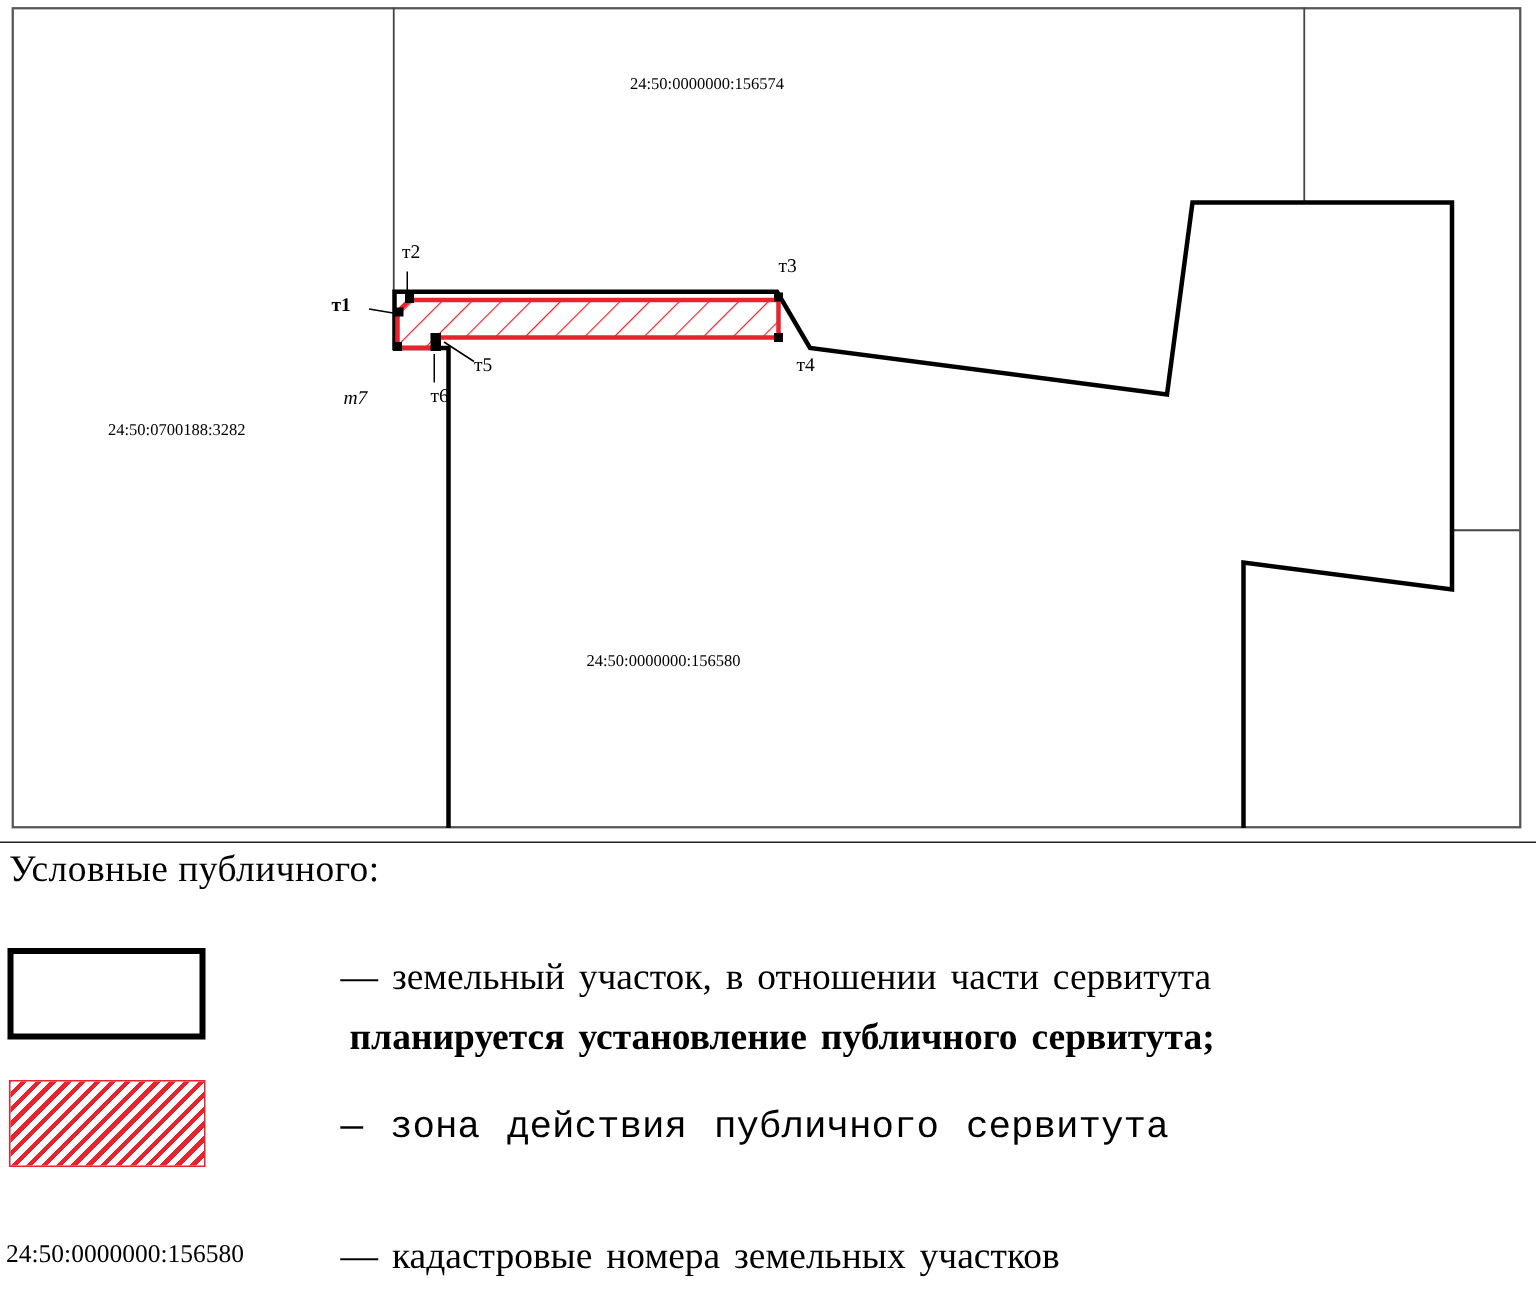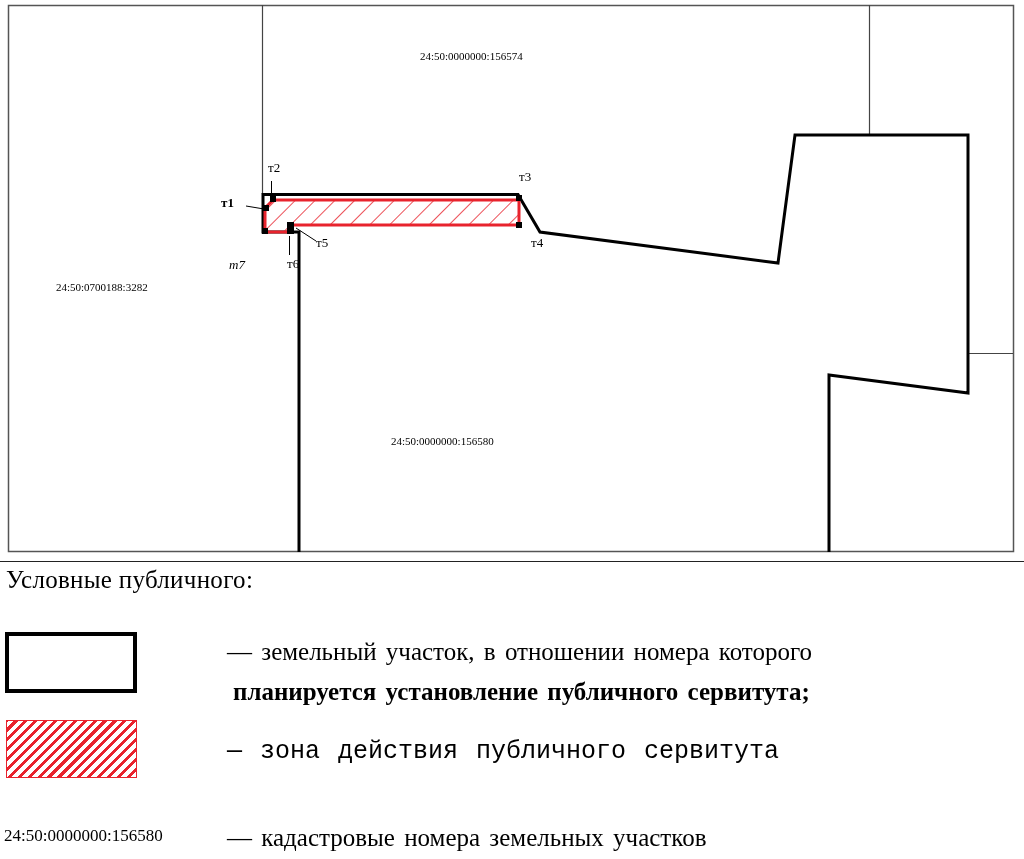--- a/index.html
+++ b/index.html
@@ -113,40 +113,40 @@
     <rect x="263" y="205" width="6" height="6" fill="#000"></rect>
     <rect x="270" y="196" width="6" height="6" fill="#000"></rect>
     <rect x="516" y="195" width="6" height="6" fill="#000"></rect>
     <rect x="516" y="222" width="6" height="6" fill="#000"></rect>
     <rect x="287" y="222" width="7" height="12" fill="#000"></rect>
     <rect x="262" y="228" width="6" height="6" fill="#000"></rect>
   </svg>
 
   
   <div class="map-label" style="left:420px; top:51px;">24:50:0000000:156574</div>
-  <div class="map-label" style="left:56px; top:282px;">24:50:0700188:3282</div>
+  <div class="map-label" style="left:72px; top:282px;">24:50:0700188:3282</div>
   <div class="map-label" style="left:391px; top:436px;">24:50:0000000:156580</div>
 
   
   <div class="pt-label" style="left:221px; top:196px;font-weight:bold;">т1</div>
   <div class="pt-label" style="left:268px; top:161px;">т2</div>
   <div class="pt-label" style="left:519px; top:170px;">т3</div>
   <div class="pt-label" style="left:506px; top:236px;margin-left:25px;">т4</div>
   <div class="pt-label" style="left:316px; top:236px;">т5</div>
   <div class="pt-label" style="left:287px; top:257px;">т6</div>
   <div class="pt-label" style="left:229px; top:258px;font-style:italic;">т7</div>
 </div>
 
 <div style="position:absolute; left:0; top:561px; width:1024px; height:1px; background:#222;"></div>
 
 <div>
   <div class="legend-title">Условные публичного:</div>
 
   <div class="legend-swatch-parcel"></div>
-  <div class="legend-text" style="left:227px; top:636px;">— земельный участок, в отношении номера которого</div>
+  <div class="legend-text" style="left:227px; top:636px;">— земельный участок, в отношении части сервитута</div>
   <div class="legend-text" style="left:233px; top:676px;font-weight:bold;">планируется установление публичного сервитута;</div>
 
   <div class="legend-swatch-zone"></div>
   <div class="legend-text" style="left:227px; top:736px;font-family:Liberation Mono, monospace;">— зона действия публичного сервитута</div>
 
   <div class="legend-cad-sample">24:50:0000000:156580</div>
   <div class="legend-text" style="left:227px; top:822px;">— кадастровые номера земельных участков</div>
 </div>
 
 </body></html>

